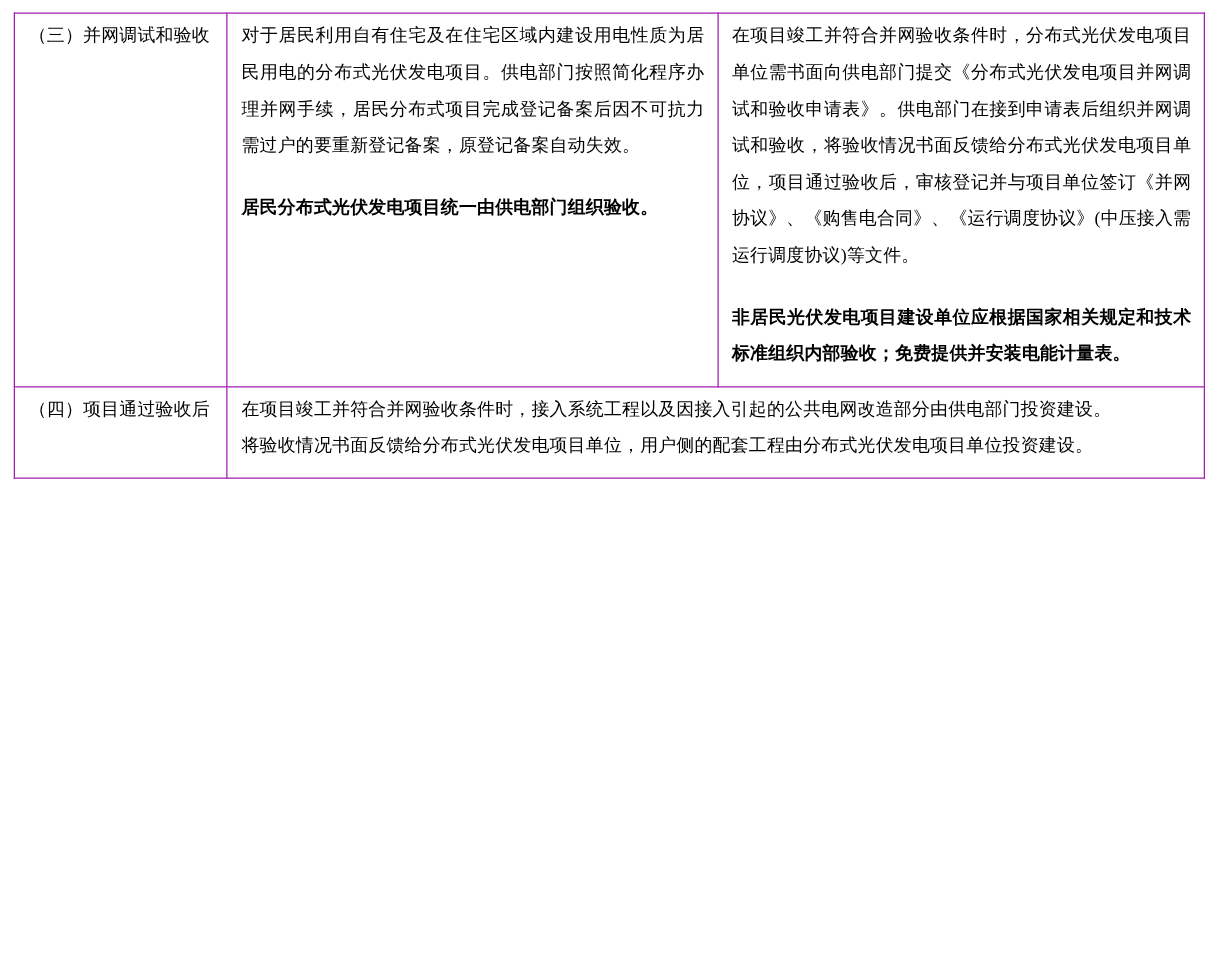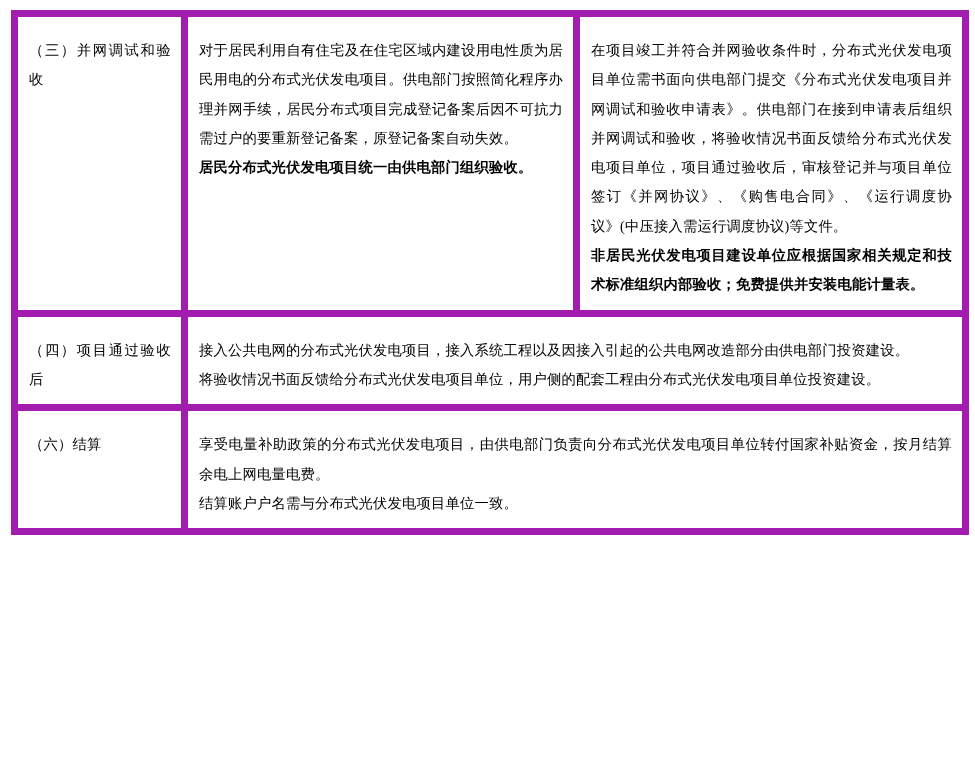--- a/index.html
+++ b/index.html
@@ -14,37 +14,38 @@
     color: #000000;
     overflow: hidden;
   }
   .doc-table {
     border-collapse: collapse;
     width: 953px;
     margin: 10px 11px 0 11px;
     table-layout: fixed;
   }
   .doc-table td {
-    border: 7px solid #a21caf;
+    border: 1px solid #a21caf;
     vertical-align: top;
-    padding: 19px 10px 10px 11px;
+    padding: 4px 10px 10px 11px;
     font-size: 14.3px;
     line-height: 2.05;
     letter-spacing: 0.2px;
   }
   .col-label { width: 170px; }
   .col-mid   { width: 392px; }
   .col-right { width: 389px; }
   p {
     margin: 0;
     text-align: justify;
     text-justify: inter-ideograph;
   }
   p.bold {
     font-weight: bold;
+    margin-top: 20px;
   }
   .label-cell {
     line-height: 2.05;
   }
 </style>
 </head>
 <body>
 
 <table class="doc-table">
   <colgroup>
@@ -66,30 +67,21 @@
         <p>在项目竣工并符合并网验收条件时，分布式光伏发电项目单位需书面向供电部门提交《分布式光伏发电项目并网调试和验收申请表》。供电部门在接到申请表后组织并网调试和验收，将验收情况书面反馈给分布式光伏发电项目单位，项目通过验收后，审核登记并与项目单位签订《并网协议》、《购售电合同》、《运行调度协议》(中压接入需运行调度协议)等文件。</p>
         <p class="bold">非居民光伏发电项目建设单位应根据国家相关规定和技术标准组织内部验收；免费提供并安装电能计量表。</p>
       </td>
     </tr>
 
     <tr>
       <td class="label-cell">
         <p>（四）项目通过验收后</p>
       </td>
       <td colspan="2">
-        <p>接入公共电网的分布式光伏发电项目，接入系统工程以及因接入引起的公共电网改造部分由供电部门投资建设。</p>
+        <p>在项目竣工并符合并网验收条件时，接入系统工程以及因接入引起的公共电网改造部分由供电部门投资建设。</p>
         <p>将验收情况书面反馈给分布式光伏发电项目单位，用户侧的配套工程由分布式光伏发电项目单位投资建设。</p>
       </td>
     </tr>
 
 
-    <tr>
-      <td class="label-cell">
-        <p>（六）结算</p>
-      </td>
-      <td colspan="2">
-        <p>享受电量补助政策的分布式光伏发电项目，由供电部门负责向分布式光伏发电项目单位转付国家补贴资金，按月结算余电上网电量电费。</p>
-        <p>结算账户户名需与分布式光伏发电项目单位一致。</p>
-      </td>
-    </tr>
 
   </tbody>
 </table>
 
 </body></html>

